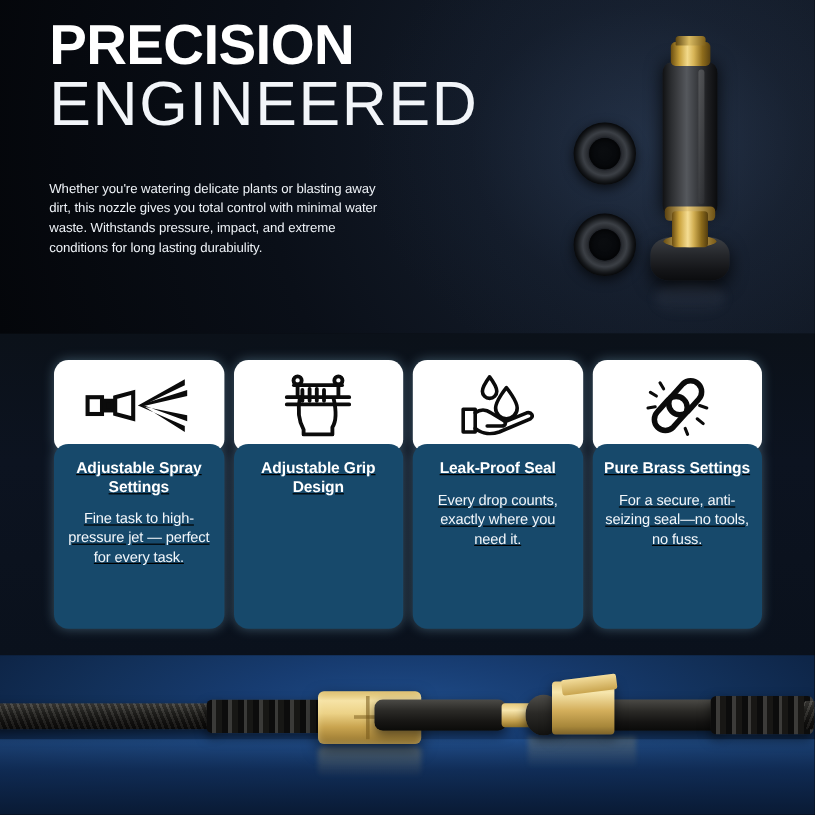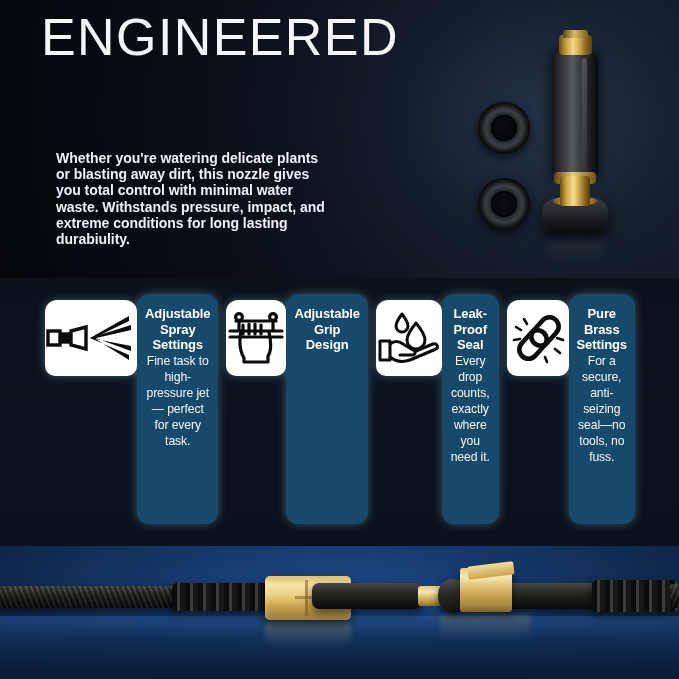--- a/index.html
+++ b/index.html
@@ -27,22 +27,22 @@
   .headline{position:absolute;left:41px;top:12px;width:420px;}
   .h-top{
     font-size:47px;line-height:50px;font-weight:900;color:#ffffff;
     letter-spacing:-0.5px;margin:0;white-space:nowrap;
   }
   .h-bot{
     font-size:52px;line-height:50px;font-weight:100;color:#f2f5f9;
     letter-spacing:1.4px;margin:0;white-space:nowrap;
   }
   .hero-body{
-    position:absolute;left:56px;top:150px;width:275px;
-    font-size:14px;line-height:16.2px;color:#eef2f7;font-weight:700;
+    position:absolute;left:41px;top:150px;width:275px;
+    font-size:11px;line-height:16.2px;color:#eef2f7;font-weight:400;
     letter-spacing:-0.05px;
   }
 
   
   .product{position:absolute;left:430px;top:8px;width:249px;height:270px;}
   .nozzle{position:absolute;left:112px;top:20px;width:66px;height:200px;}
   .nz-barrel{
     position:absolute;left:10px;top:24px;width:46px;height:128px;border-radius:7px/9px;
     background:linear-gradient(90deg,#101113 0%,#2b2d30 16%,#46484c 34%,#55585d 44%,#3a3c40 62%,#1d1e21 82%,#0a0b0d 100%);
     box-shadow:0 0 14px rgba(0,0,0,.8);
@@ -97,40 +97,41 @@
   
   .band{
     position:absolute;left:0;top:278px;width:679px;height:268px;
     background:linear-gradient(180deg,#0b1119 0%,#0c1320 40%,#0a111c 100%);
   }
   .cards{
     position:absolute;left:45px;top:22px;width:590px;height:224px;
     display:flex;gap:8px;
   }
   .card{
-    position:relative;flex:1 1 0;display:flex;
+    position:relative;flex:1 1 0;display:flex;flex-direction:column;
     filter:drop-shadow(0 0 5px rgba(150,205,235,.35));
+    text-decoration:underline;
   }
   .card-top{
     height:76px;background:#ffffff;border-radius:12px 12px 10px 10px;
     display:flex;align-items:center;justify-content:center;
   }
   .card-top svg{display:block;}
   .card-body{
     margin-top:-6px;flex:1;background:#17496b;border-radius:12px;
     padding:10px 8px 10px;box-sizing:border-box;text-align:center;
     display:flex;flex-direction:column;align-items:center;
   }
   .card-title{
     font-size:13px;line-height:15.5px;font-weight:700;color:#ffffff;
     letter-spacing:-0.1px;margin:2px 0 0;
   }
   .card-desc{
     font-size:12.2px;line-height:16px;color:#f3f7fb;font-weight:400;
-    letter-spacing:-0.1px;
+    letter-spacing:-0.1px;margin-top:11px;
   }
 
   
   .bottom{
     position:absolute;left:0;top:546px;width:679px;height:133px;
     background:
       radial-gradient(ellipse at 50% 30%, #1e4a86 0%, #173c71 28%, #123059 55%, #0d2344 80%, #0a1a33 100%);
     overflow:hidden;
   }
   .floor{
@@ -221,20 +222,21 @@
 </style>
 </head>
 <body>
 
 <div class="stage">
 
   <div class="hero">
     <div class="hero-glow"></div>
 
     <div class="headline">
+      <div class="h-top">PRECISION</div>
       <div class="h-bot">ENGINEERED</div>
     </div>
 
     <div class="hero-body">Whether you're watering delicate plants or blasting away dirt, this nozzle gives you total control with minimal water waste. Withstands pressure, impact, and extreme conditions for long lasting durabiulity.</div>
 
     <div class="product">
       <div class="washer w1"></div>
       <div class="washer w2"></div>
       <div class="nozzle">
         <div class="nz-refl"></div>

